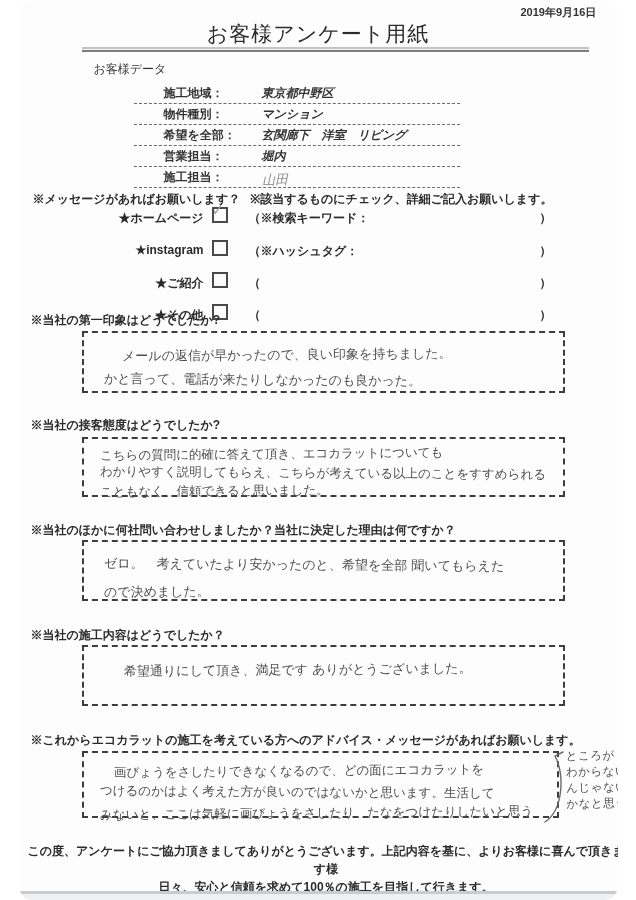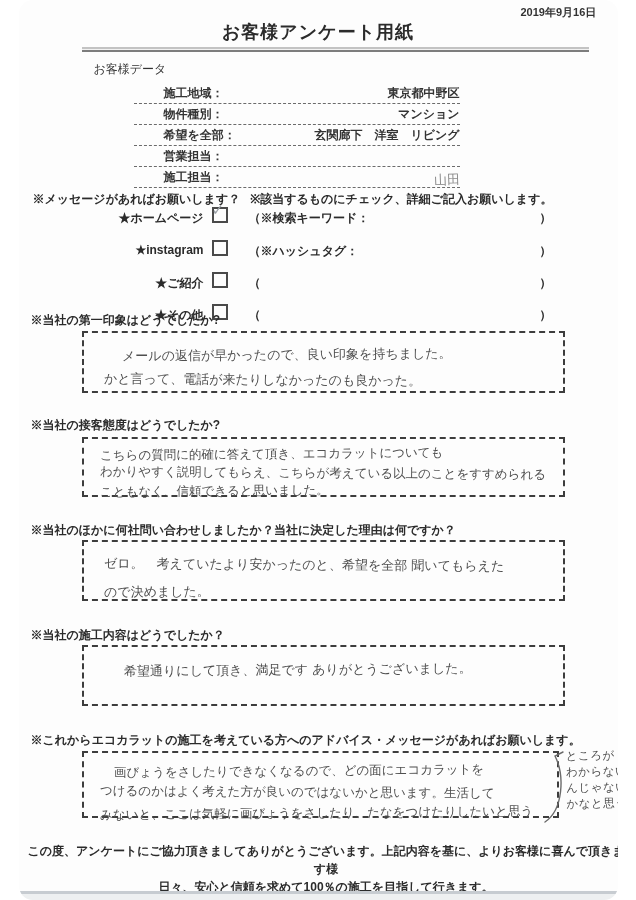--- a/index.html
+++ b/index.html
@@ -12,41 +12,41 @@
     background: #fdfdfd;
     overflow: hidden;
     border-radius: 14px;
   }
   .date {
     position: absolute; top: 5px; left: 502px;
     font-size: 11px; font-weight: bold; color: #333;
   }
   .title {
     position: absolute; top: 20px; left: 0; width: 100%;
-    text-align: center; font-size: 18px; font-weight: bold;
+    text-align: center; font-size: 21px; font-weight: normal;
     letter-spacing: 1px; color: #2b2b2b;
   }
   .title-rule {
     position: absolute; top: 47px; left: 63px; width: 507px; height: 5px;
     background: linear-gradient(to bottom, #c3c3c3 0 38%, #f2f2f2 38% 55%, #7d7d7d 55% 100%);
   }
   .cust-heading {
     position: absolute; top: 61px; left: 75px;
     font-size: 12px; font-weight: normal; color: #333;
   }
   .cust-table {
     position: absolute; top: 83px; left: 115px; width: 326px;
     font-size: 12px; font-weight: bold; color: #333;
   }
   .cust-row {
     display: flex; align-items: center; height: 21px;
     border-bottom: 1px dashed #6b6b6b;
   }
   .cust-label { width: 128px; padding-left: 30px; }
-  .cust-value { flex: 1; text-align: right; }
+  .cust-value { flex: 1; text-align: left; font-style: italic; }
   .hw {
     font-family: "DejaVu Sans", sans-serif;
     color: #4f4f4f; font-weight: normal;
   }
   .hw-name {
     position: relative; top: 3px;
     color: #8a8a8a; font-size: 13px; transform: rotate(-2deg); display: inline-block;
   }
   .trigger-q {
     position: absolute; top: 190px; left: 14px;
@@ -122,20 +122,21 @@
     <div class="cust-row">
       <span class="cust-label">物件種別：</span>
       <span class="cust-value">マンション</span>
     </div>
     <div class="cust-row">
       <span class="cust-label">希望を全部：</span>
       <span class="cust-value">玄関廊下　洋室　リビング</span>
     </div>
     <div class="cust-row">
       <span class="cust-label">営業担当：</span>
+      <span class="cust-value">堀内</span>
     </div>
     <div class="cust-row">
       <span class="cust-label">施工担当：</span>
       <span class="cust-value"><span class="hw hw-name">山田</span></span>
     </div>
   </div>
 
   <div class="trigger-q">
     <span>※メッセージがあればお願いします？</span><span class="gap"></span><span>※該当するものにチェック、詳細ご記入お願いします。</span>
   </div>

